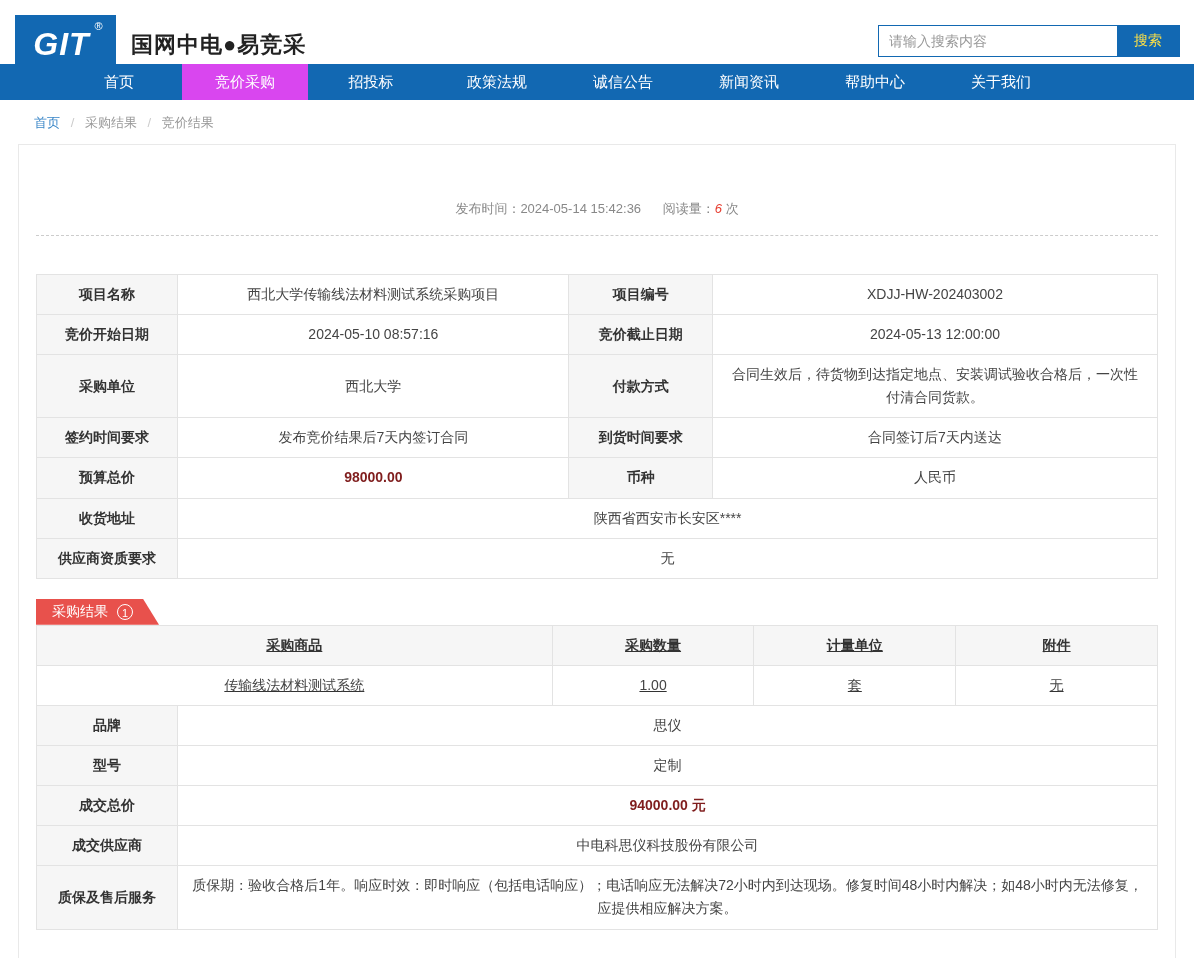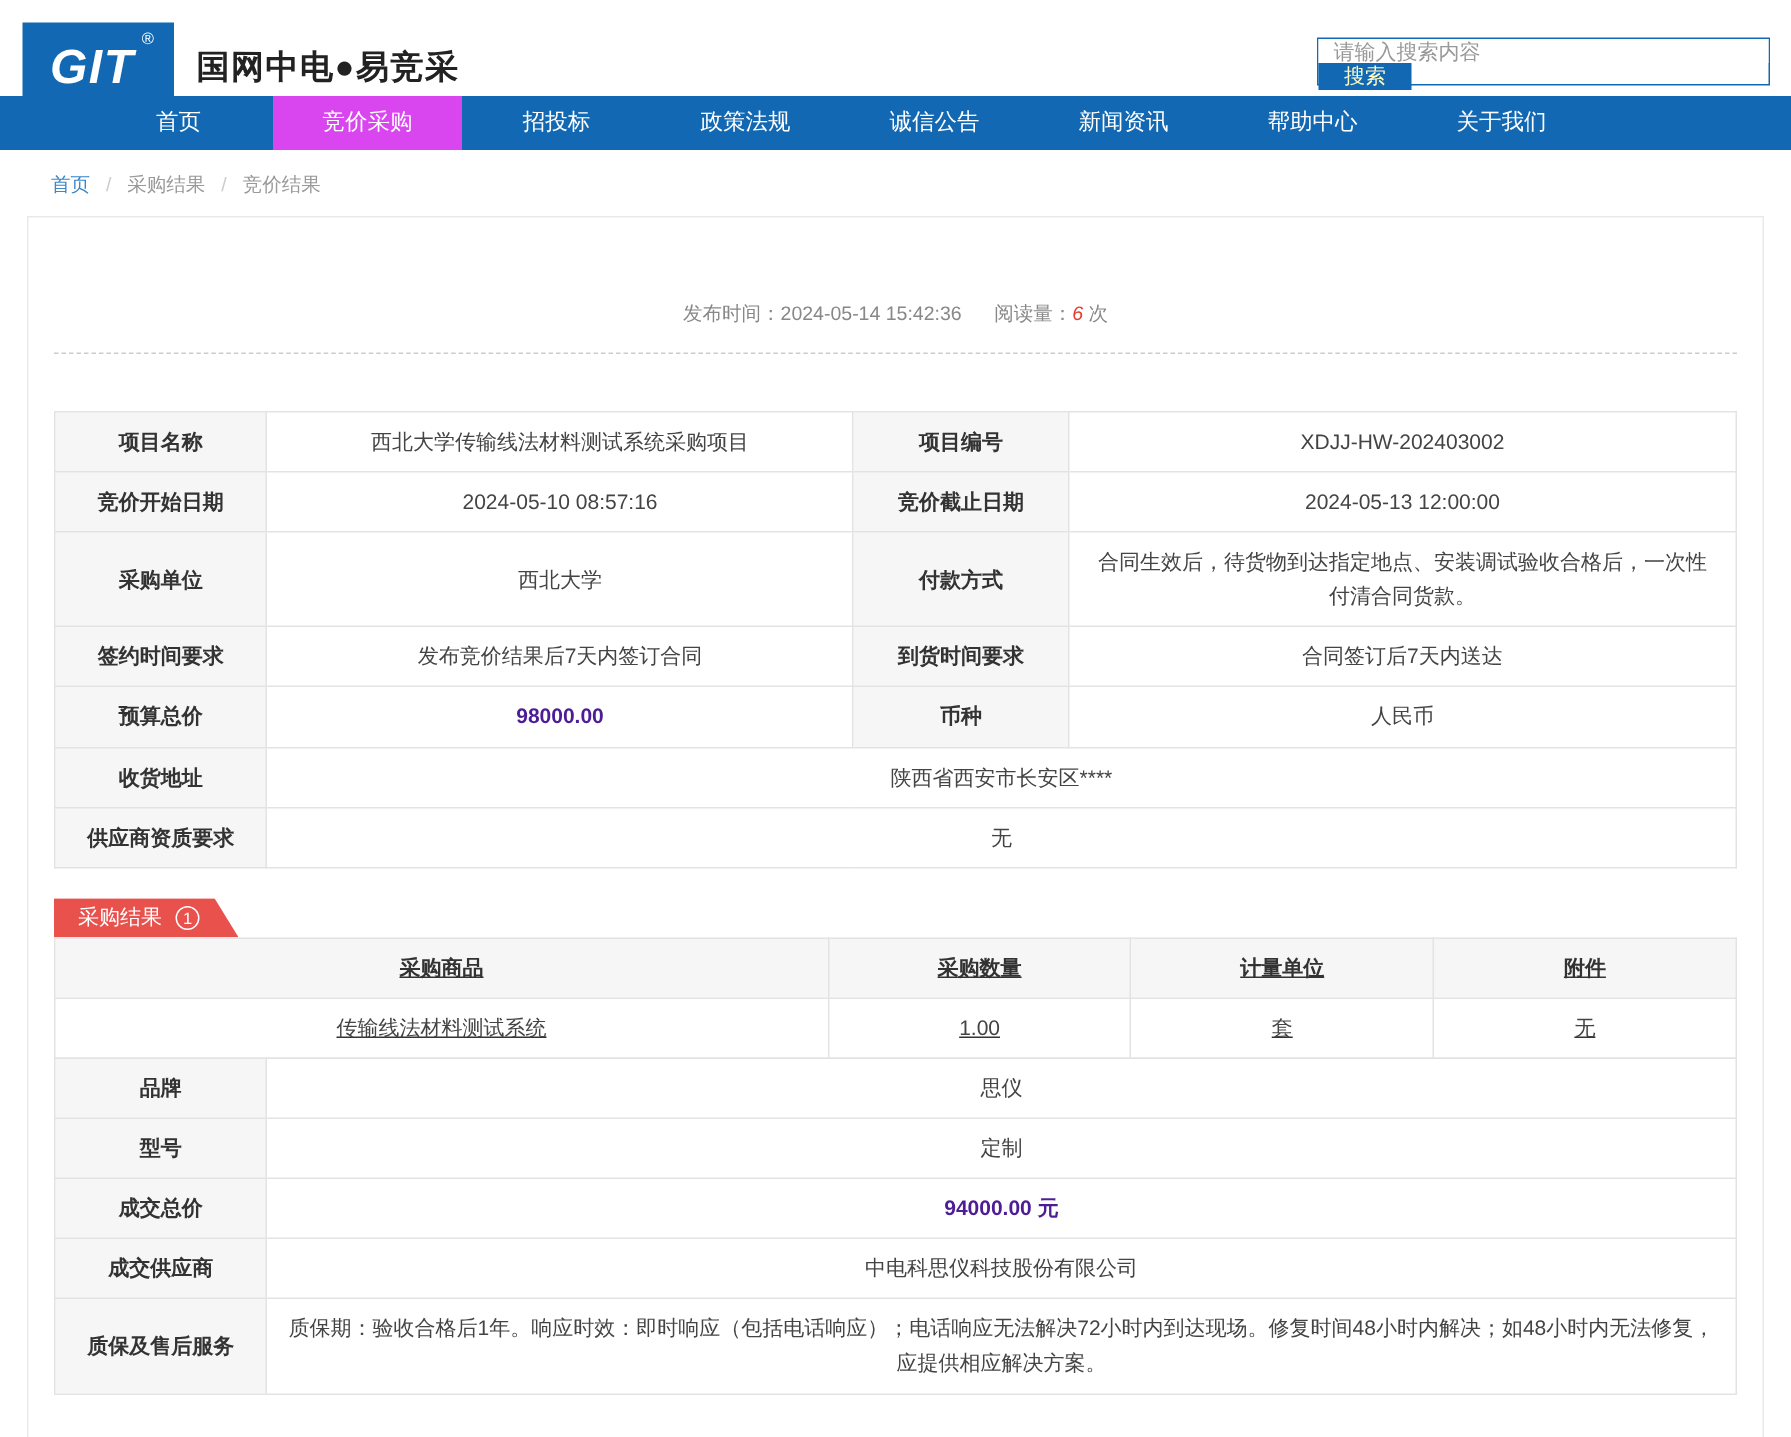--- a/index.html
+++ b/index.html
@@ -24,29 +24,29 @@
   .logo-reg {
     position:absolute; top:-6px; right:-6px;
     font-size:11px; font-style:normal; font-weight:normal;
   }
   .brand {
     position:absolute; left:131px; top:30px;
     font-size:22px; font-weight:bold; color:#222; letter-spacing:1px;
   }
   .search-wrap {
     position:absolute; right:14px; top:25px;
-    display:flex; height:32px; border:1px solid #1268b2; width:302px;flex-direction:column;
+    display:flex; height:32px; border:1px solid #1268b2; width:302px;
   }
   .search-input {
     flex:1; border:none; outline:none; padding:0 10px;
     font-size:14px; color:#333; font-family:inherit;
   }
   .search-input::placeholder { color:#999; }
   .search-btn {
-    width:62px; background:#1268b2; color:#fef9c3; border:none;
+    width:62px; background:#1268b2; color:#fde047; border:none;
     font-size:14px; cursor:pointer; font-family:inherit;
   }
   
   .nav { height:36px; background:#1268b2; display:flex; padding-left:56px; }
   .nav-item {
     width:126px; height:36px; line-height:36px; text-align:center;
     color:#fff; font-size:15px; cursor:pointer;
   }
   .nav-item.active { background:#d946ef; }
   
@@ -68,21 +68,21 @@
   .dash-sep { border:none; border-top:1px dashed #ccc; margin-top:17px; }
   
   table { width:100%; border-collapse:collapse; table-layout:fixed; }
   td,th {
     border:1px solid #e3e3e3; font-size:14px; padding:8px 13px;
     line-height:1.65; text-align:center; word-break:break-all;
     vertical-align:middle; color:#444;
   }
   td.lbl, th { background:#f6f6f6; font-weight:bold; color:#333; }
   .info-table { margin-top:38px; }
-  .red-price { color:#4c1d95; font-weight:bold; }
+  .red-price { color:#7f1d1d; font-weight:bold; }
   
   .badge {
     margin-top:20px; display:inline-flex; align-items:center; gap:9px;
     background:#e8514c; color:#fff; font-size:14px;
     height:26px; padding:0 26px 0 16px;
     clip-path:polygon(0 0, calc(100% - 16px) 0, 100% 100%, 0 100%);
   }
   .badge-circle {
     width:16px; height:16px; border:1px solid #fff; border-radius:50%;
     font-size:11px; line-height:16px; text-align:center; display:inline-block;

